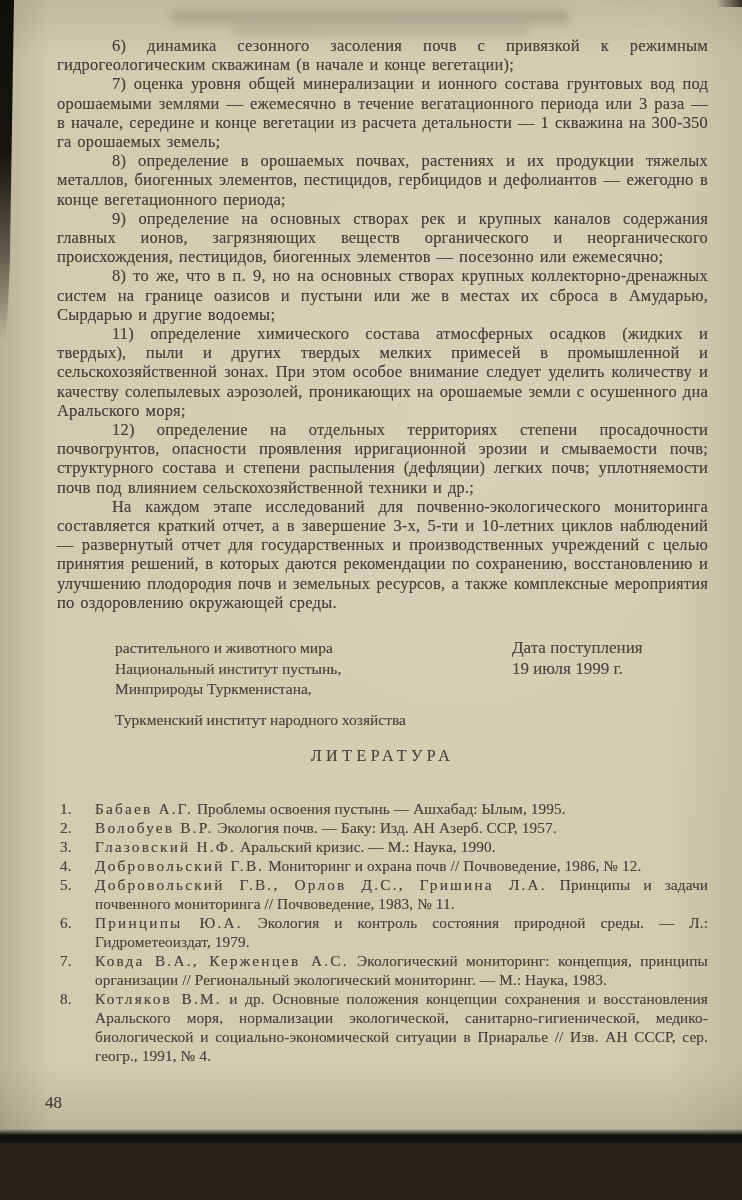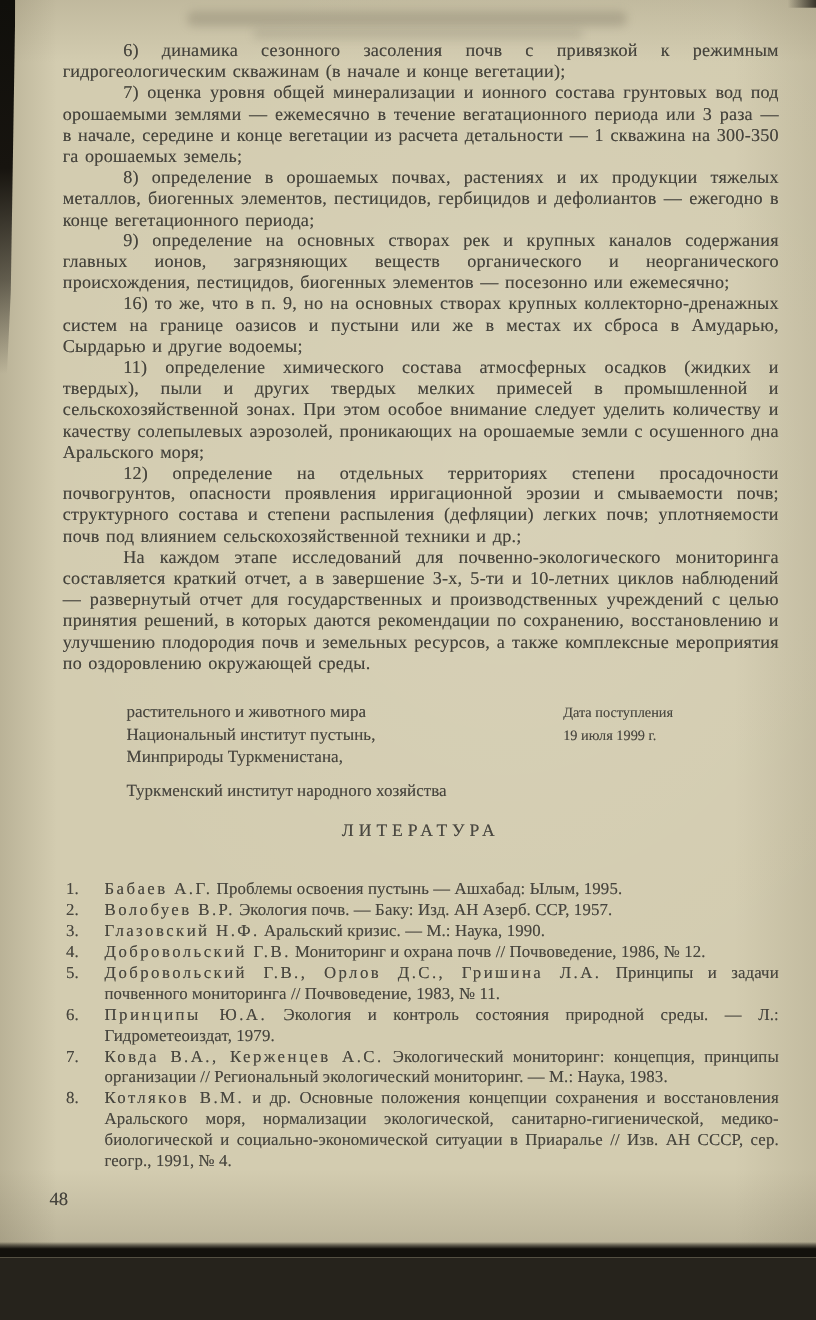--- a/index.html
+++ b/index.html
@@ -50,56 +50,56 @@
     color:#45433c;
     text-shadow:0 0 0.5px rgba(69,67,60,0.55);
   }
   .signature-row{
     display:flex;margin-top:26px;align-items:flex-start;
   }
   .sig-left{margin-left:58px;width:397px;}
   .sig-left p{margin:0;font-size:15.5px;line-height:20.5px;color:#48463f;text-shadow:0 0 0.5px rgba(72,70,63,0.5);}
   .sig-left p:nth-child(4){margin-top:10px;}
   .sig-right{flex:1;}
-  .sig-right p{margin:0;font-size:13px;line-height:20.5px;color:#4a4840;text-shadow:0 0 0.5px rgba(74,72,64,0.5);}
+  .sig-right p{margin:0;font-size:17px;line-height:20.5px;color:#4a4840;text-shadow:0 0 0.5px rgba(74,72,64,0.5);}
   .lit-heading{
     margin-top:17px;
     text-align:center;font-size:16px;letter-spacing:4.5px;
     color:#4a4841;text-shadow:0 0 0.5px rgba(74,72,65,0.6);
   }
   .ref-list{margin-top:34px;}
   .ref-item{
     display:grid;grid-template-columns:38px 1fr;
     font-size:15.3px;line-height:19px;
     color:#47453e;text-shadow:0 0 0.5px rgba(71,69,62,0.5);
   }
   .ref-num{padding-left:3px;}
   .ref-body{text-align:justify;letter-spacing:0.1px;}
   .ref-author{letter-spacing:2.2px;}
   .page-number{
-    position:absolute;left:45px;bottom:43px;
+    position:absolute;left:45px;bottom:30px;
     font-size:17px;color:#45433c;text-shadow:0 0 0.5px rgba(69,67,60,0.55);text-align:right;
   }
 </style>
 </head>
 <body>
 
 <div class="page">
 
   <div class="bleed-ghost"></div>
   <div class="bleed-ghost second"></div>
 
   <div class="content">
 
     <div class="body-text">
         <p>6) динамика сезонного засоления почв с привязкой к режимным гидрогеологическим скважинам (в начале и конце вегетации);</p>
         <p>7) оценка уровня общей минерализации и ионного состава грунтовых вод под орошаемыми землями — ежемесячно в течение вегатационного периода или 3 раза — в начале, середине и конце вегетации из расчета детальности — 1 скважина на 300-350 га орошаемых земель;</p>
         <p>8) определение в орошаемых почвах, растениях и их продукции тяжелых металлов, биогенных элементов, пестицидов, гербицидов и дефолиантов — ежегодно в конце вегетационного периода;</p>
         <p>9) определение на основных створах рек и крупных каналов содержания главных ионов, загрязняющих веществ органического и неорганического происхождения, пестицидов, биогенных элементов — посезонно или ежемесячно;</p>
-        <p>16) то же, что в п. 9, но на основных створах крупных коллекторно-дренажных систем на границе оазисов и пустыни или же в местах их сброса в Амударью, Сырдарью и другие водоемы;</p>
+        <p>8) то же, что в п. 9, но на основных створах крупных коллекторно-дренажных систем на границе оазисов и пустыни или же в местах их сброса в Амударью, Сырдарью и другие водоемы;</p>
         <p>11) определение химического состава атмосферных осадков (жидких и твердых), пыли и других твердых мелких примесей в промышленной и сельскохозяйственной зонах. При этом особое внимание следует уделить количеству и качеству солепылевых аэрозолей, проникающих на орошаемые земли с осушенного дна Аральского моря;</p>
         <p>12) определение на отдельных территориях степени просадочности почвогрунтов, опасности проявления ирригационной эрозии и смываемости почв; структурного состава и степени распыления (дефляции) легких почв; уплотняемости почв под влиянием сельскохозяйственной техники и др.;</p>
         <p>На каждом этапе исследований для почвенно-экологического мониторинга составляется краткий отчет, а в завершение 3-х, 5-ти и 10-летних циклов наблюдений — развернутый отчет для государственных и производственных учреждений с целью принятия решений, в которых даются рекомендации по сохранению, восстановлению и улучшению плодородия почв и земельных ресурсов, а также комплексные мероприятия по оздоровлению окружающей среды.</p>
       </div>
 
     <div class="signature-row">
       <div class="sig-left">
           <p>растительного и животного мира</p>
           <p>Национальный институт пустынь,</p>
           <p>Минприроды Туркменистана,</p>

